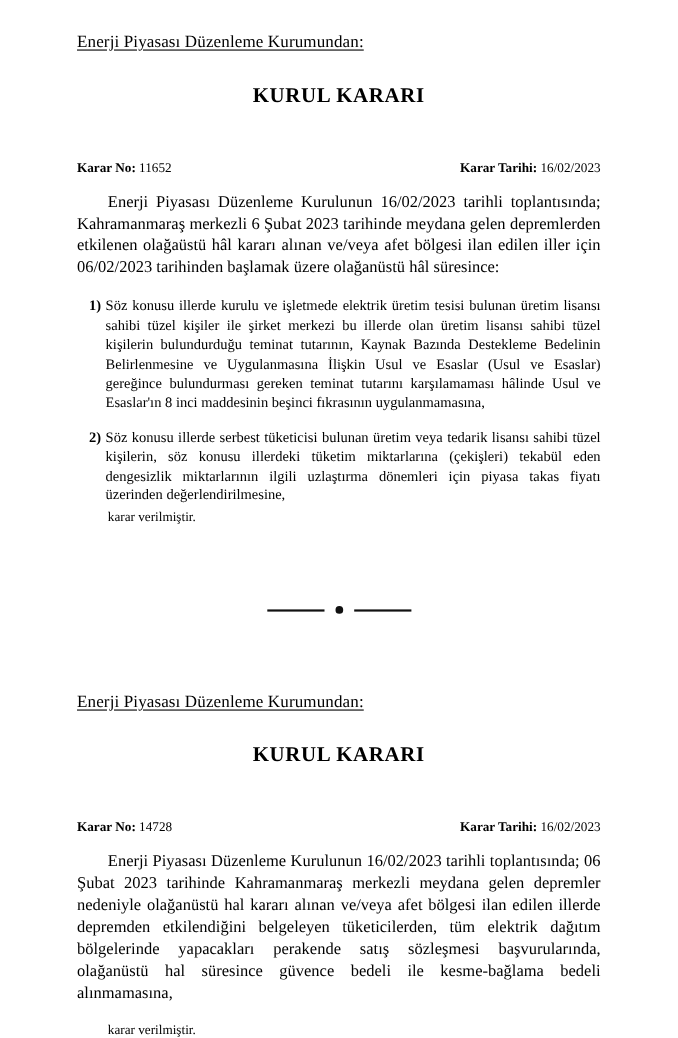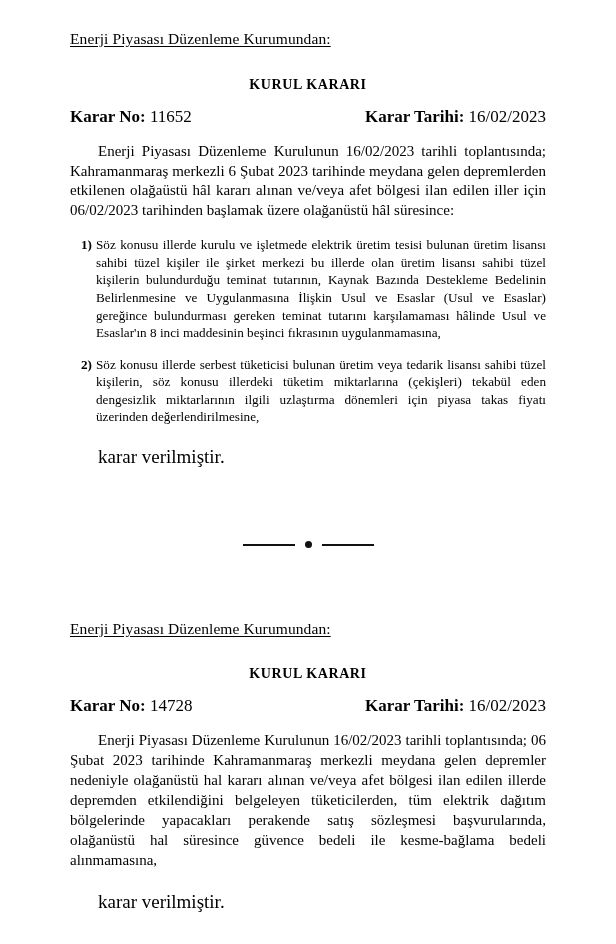--- a/index.html
+++ b/index.html
@@ -36,30 +36,30 @@
     font-size: 15.5px;
     line-height: 1.2;
     text-decoration: underline;
     text-underline-offset: 2px;
     letter-spacing: 0.1px;
     white-space: nowrap;
   }
   .decision-title {
     text-align: center;
     font-weight: bold;
-    font-size: 14px;
+    font-size: 19px;
     letter-spacing: 0.6px;
     margin-top: 28px;
   }
   .meta-row {
     display: flex;
     justify-content: space-between;
     align-items: baseline;
-    margin-top: 14px;
-    font-size: 17px;
+    margin-top: 46px;
+    font-size: 12px;
   }
   .meta-item { white-space: nowrap; }
   .meta-label { font-weight: bold; }
   .meta-value { font-weight: normal; }
 
   .body-par {
     margin-top: 15px;
     font-size: 15px;
     line-height: 1.33;
     text-align: justify;
@@ -89,22 +89,22 @@
     padding-left: 11px;
     box-sizing: border-box;
   }
   .num-text {
     flex: 1 1 auto;
     text-align: justify;
     text-justify: inter-word;
   }
 
   .closing {
-    margin-top: 20px;
-    font-size: 19px;
+    margin-top: 4px;
+    font-size: 12px;
     text-indent: 28px;
   }
 
   
   .separator {
     display: flex;
     align-items: center;
     justify-content: center;
     gap: 10px;
     margin: 0;

